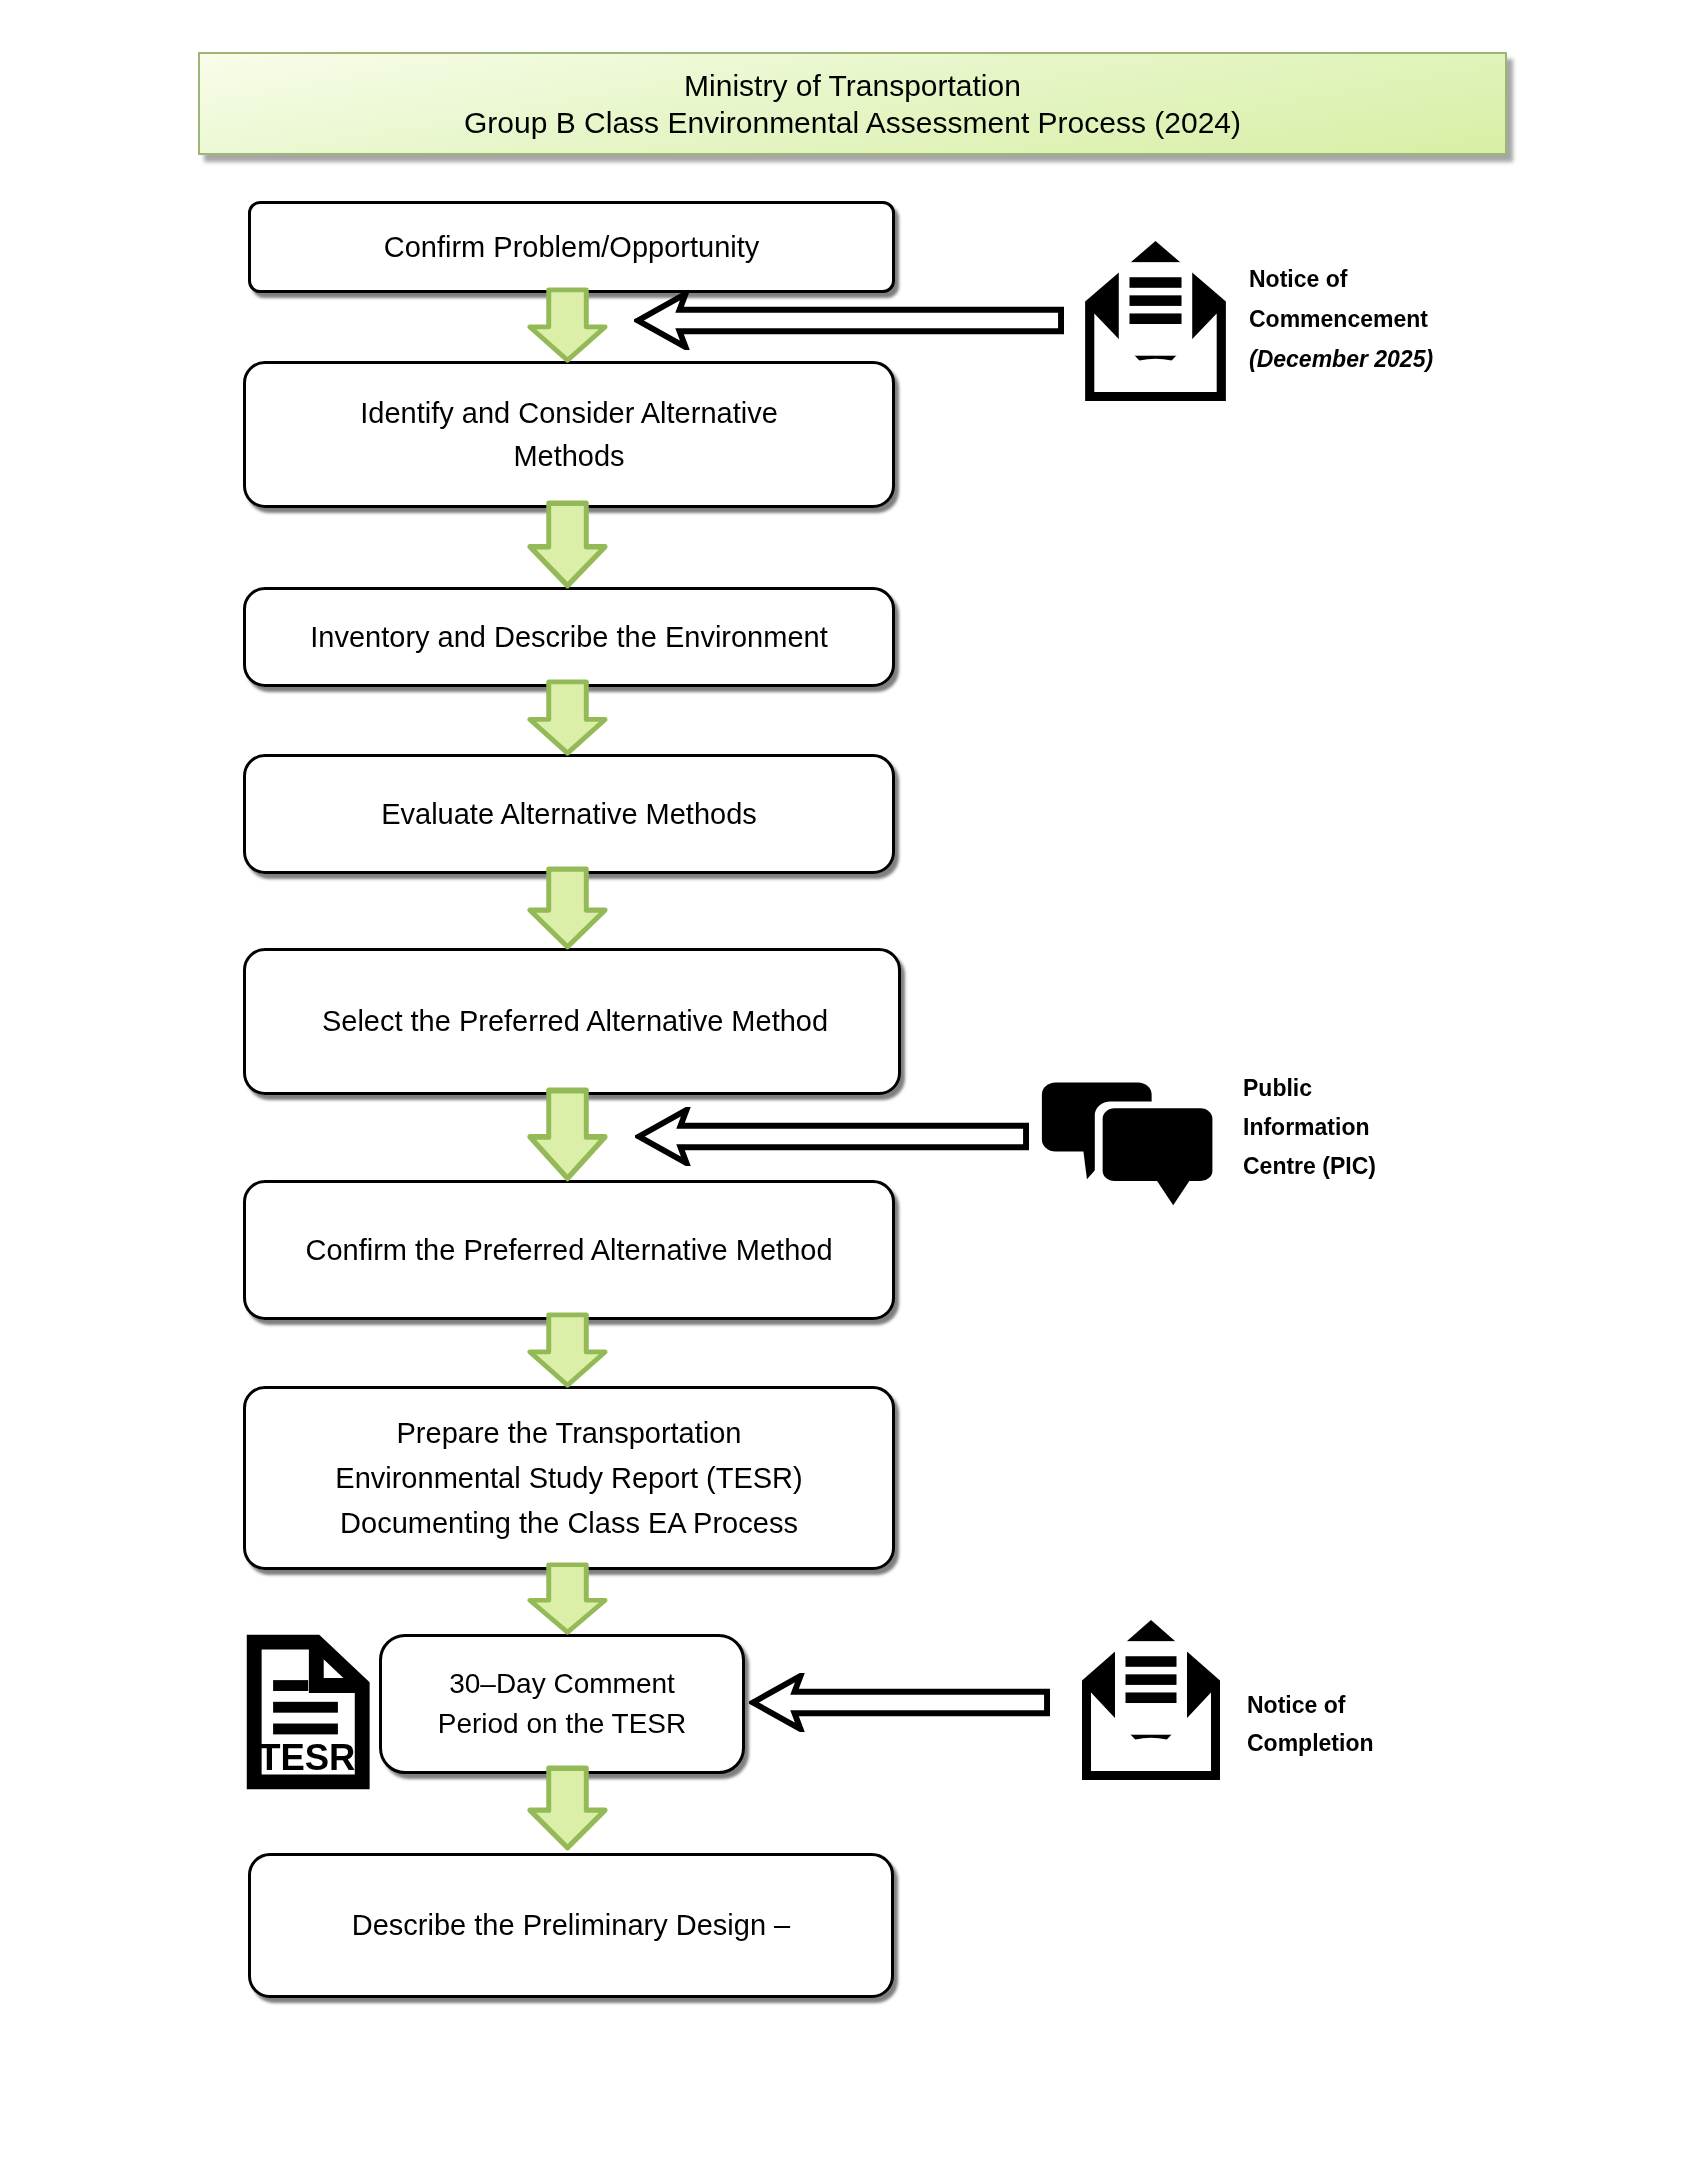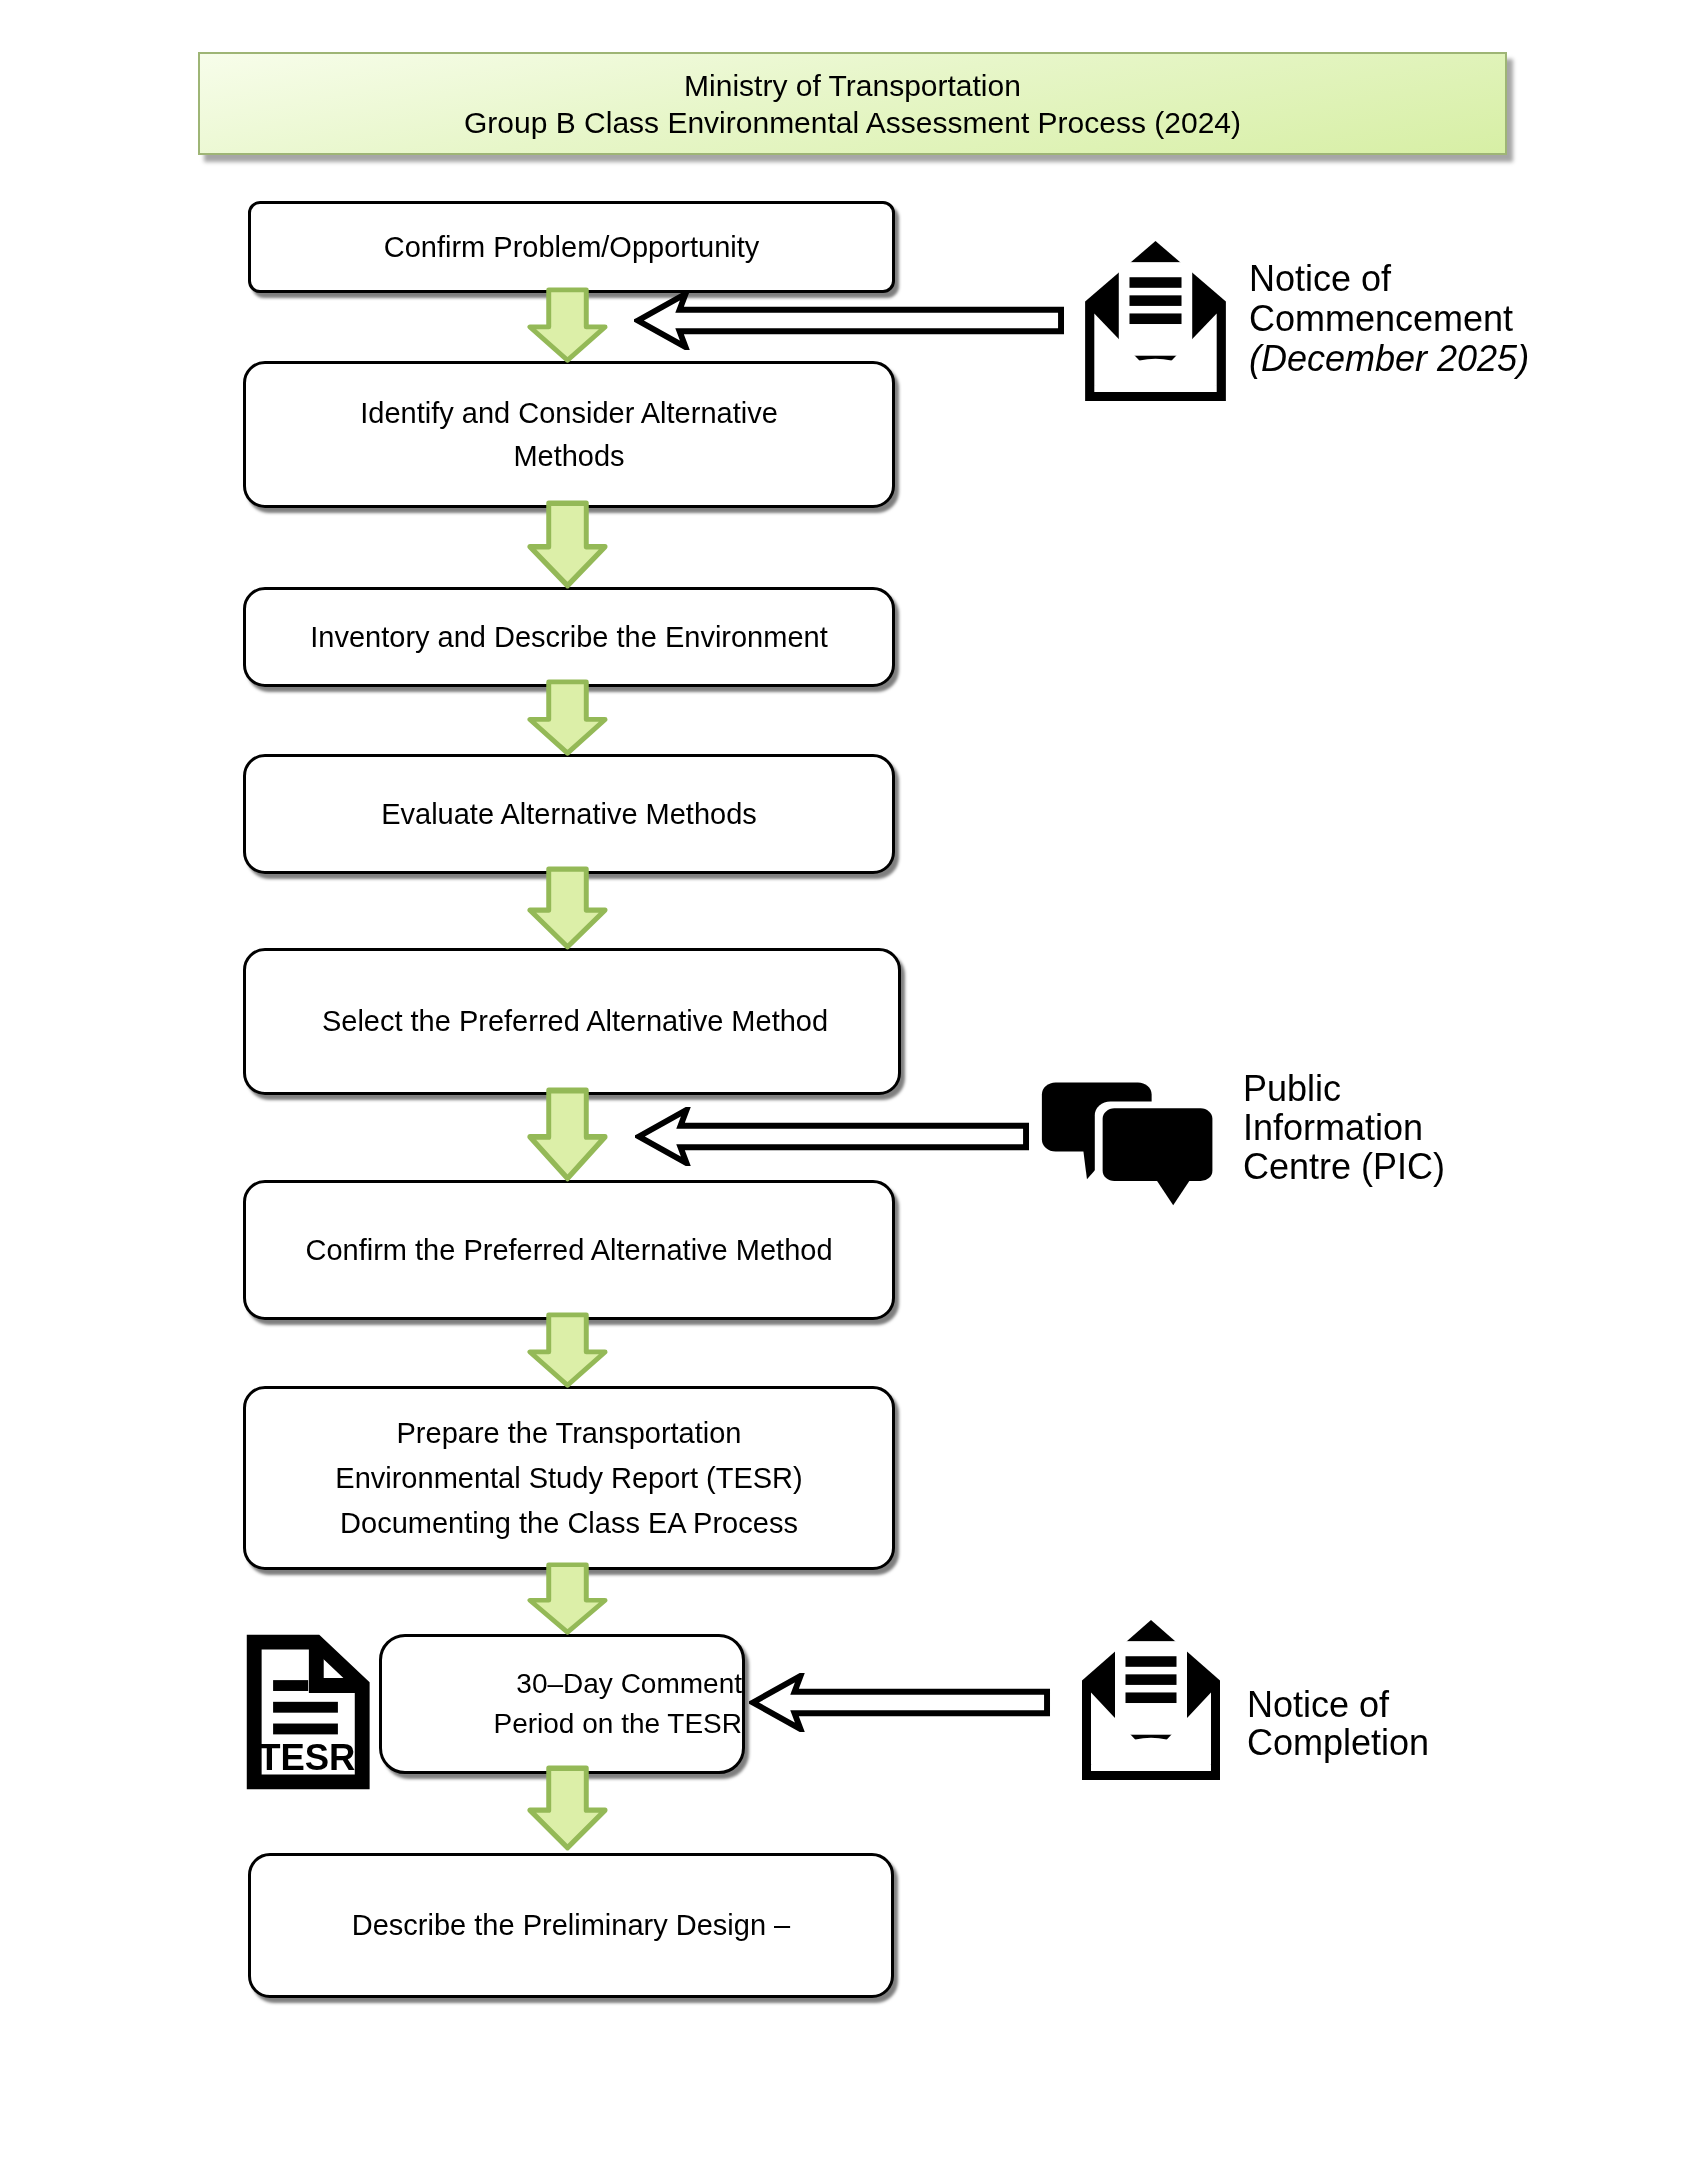--- a/index.html
+++ b/index.html
@@ -45,21 +45,21 @@
     font-size: 29px;
     line-height: 43px;
   }
   #box-1 { left:248px; top:201px; width:641px; height:86px;border-radius:12px; }
   #box-2 { left:243px; top:361px; width:646px; height:141px; }
   #box-3 { left:243px; top:587px; width:646px; height:94px; }
   #box-4 { left:243px; top:754px; width:646px; height:114px; }
   #box-5 { left:243px; top:948px; width:646px; height:141px;padding-left:6px; }
   #box-6 { left:243px; top:1180px; width:646px; height:134px;text-align:right; }
   #box-7 { left:243px; top:1386px; width:646px; height:178px; line-height:45px; }
-  #box-8 { left:379px; top:1634px; width:360px; height:134px; border-radius:26px; font-size:28px; line-height:40px;align-items:flex-end; }
+  #box-8 { left:379px; top:1634px; width:360px; height:134px; border-radius:26px; font-size:28px; line-height:40px; }
   #box-9 { left:248px; top:1853px; width:640px; height:139px; line-height:57px; }
 
   
   .flow-arrow { position: absolute; left: 526px; width: 83px; }
   #fa-1 { top:287px;  height:76px; }
   #fa-2 { top:500px;  height:89px; }
   #fa-3 { top:679px;  height:77px; }
   #fa-4 { top:866px;  height:84px; }
   #fa-5 { top:1087px; height:95px; }
   #fa-6 { top:1312px; height:76px; }
@@ -75,22 +75,22 @@
   
   .icon-abs { position: absolute; }
   #envelope-1 { left:1079px; top:238px;  width:153px; height:166px; }
   #bubbles    { left:1036px; top:1072px; width:196px; height:135px; }
   #envelope-2 { left:1076px; top:1617px; width:150px; height:166px; }
   #tesr-doc   { left:238px;  top:1634px; width:135px; height:156px; }
 
   
   .side-label {
     position: absolute;
-    font-weight: normal;
-    font-size: 36px;
+    font-weight: bold;
+    font-size: 23px;
   }
   #label-commencement { left:1249px; top:259px;  line-height:40px; }
   #label-pic          { left:1243px; top:1069px; line-height:39px; }
   #label-completion   { left:1247px; top:1686px; line-height:38px; }
   .italic-line { font-style: italic; }
 </style>
 </head>
 <body>
 
 <div id="canvas">

